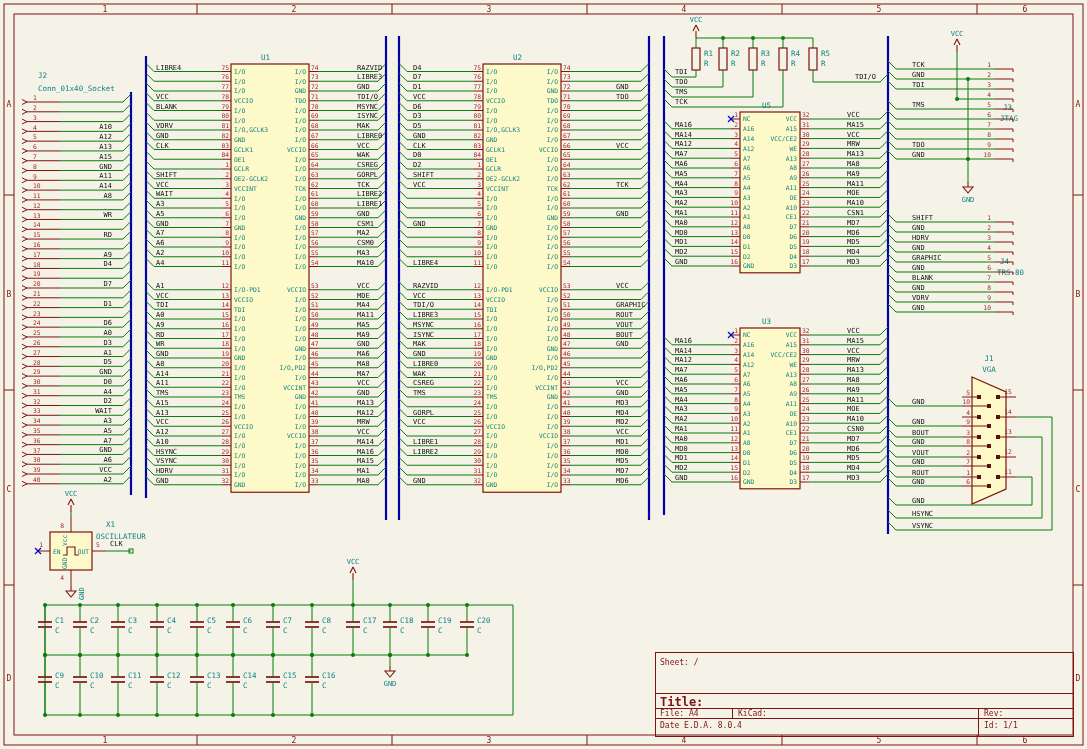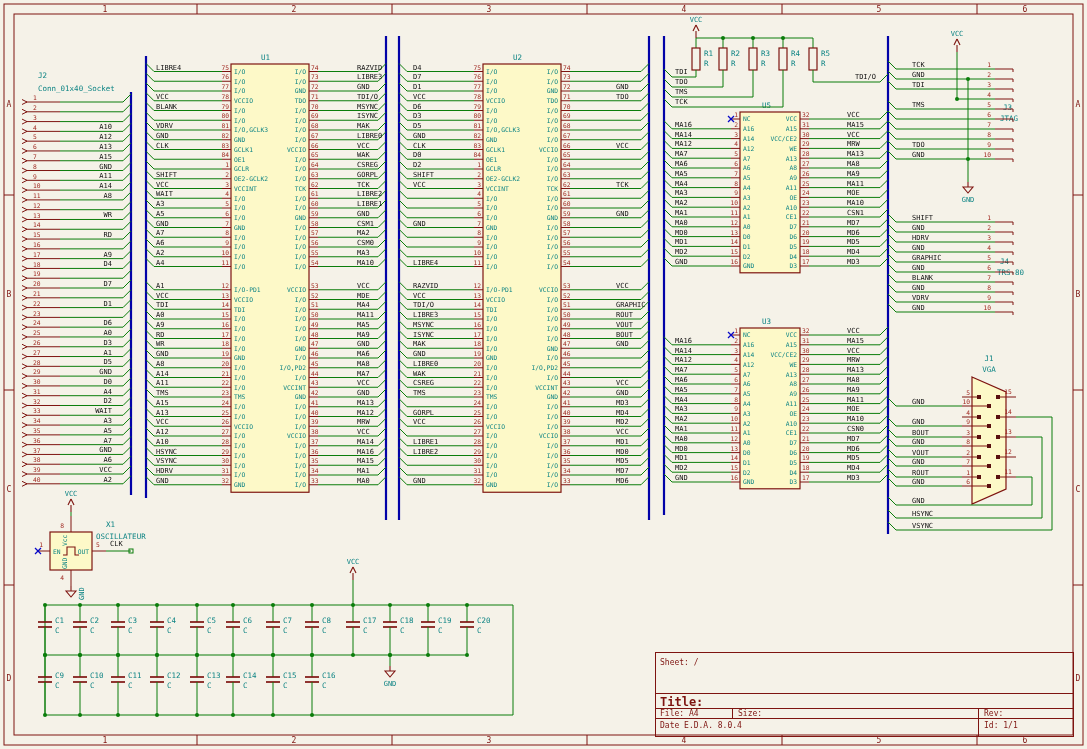--- a/index.html
+++ b/index.html
@@ -2230,18 +2230,18 @@
     <div class="bline" style="left:0;right:0;top:55px;height:1px;"></div>
     <div class="bline" style="left:0;right:0;top:65px;height:1px;"></div>
     <div class="bline" style="left:76px;top:55px;height:10px;width:1px;"></div>
     <div class="bline" style="left:322px;top:55px;height:10px;width:1px;"></div>
     <div class="bline" style="left:322px;top:65px;bottom:0;width:1px;"></div>
     <div class="cell" style="left:0;top:3px;height:34px;right:0;">
       <div>Sheet: /</div>
     </div>
     <div id="tb-title" style="position:absolute;left:0;top:42px;">Title:</div>
     <div style="position:absolute;left:4px;top:56px;">File: A4</div>
-    <div style="position:absolute;left:82px;top:56px;">Size:</div>
+    <div style="position:absolute;left:82px;top:56px;">KiCad:</div>
     <div style="position:absolute;left:328px;top:56px;">Rev:</div>
     <div style="position:absolute;left:4px;top:68px;">Date E.D.A. 8.0.4</div>
     <div style="position:absolute;left:328px;top:68px;text-align:right;">Id: 1/1</div>
   </div>
 </div>
 
 </body></html>

